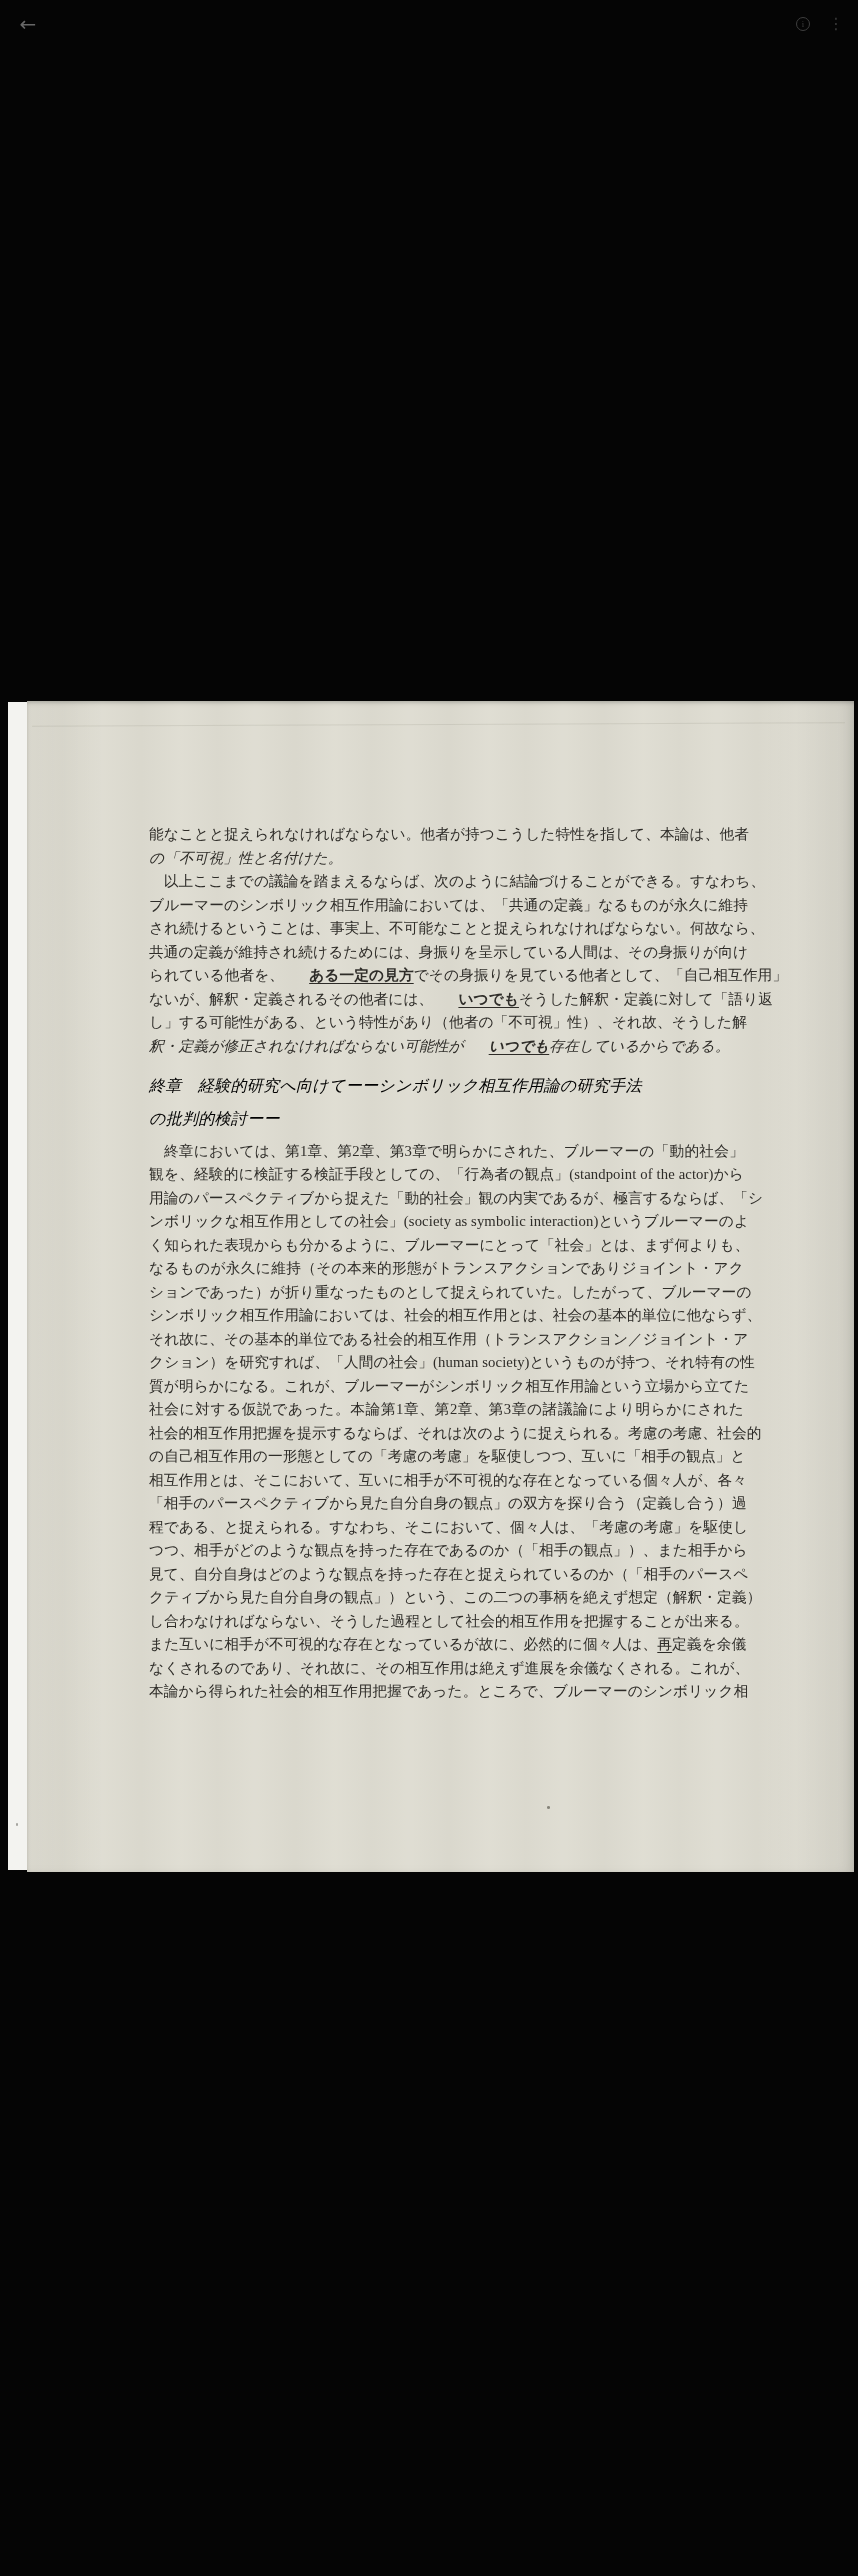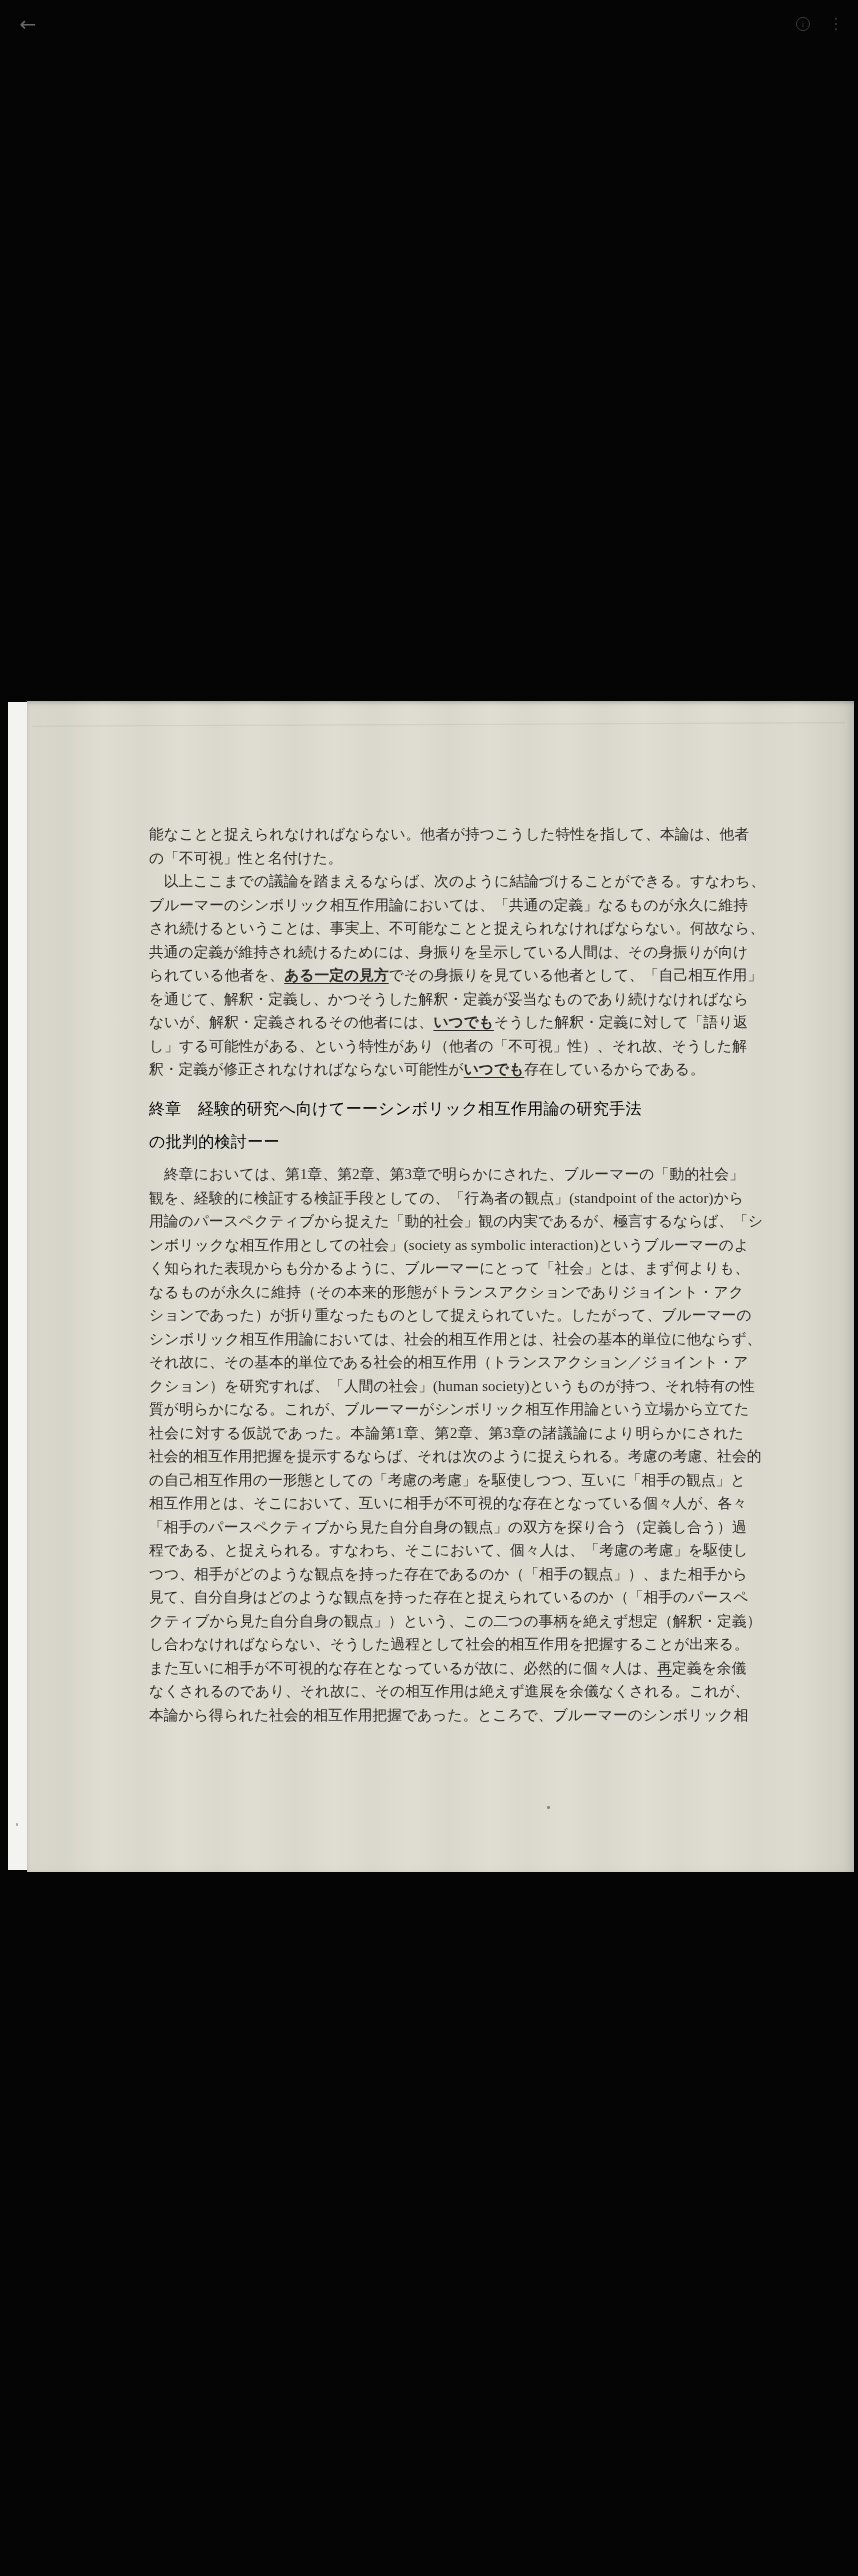--- a/index.html
+++ b/index.html
@@ -56,27 +56,27 @@
   .content{
     position:absolute;left:122px;top:122px;width:595px;
     color:#2e2c28;
   }
   .block{margin:0;}
   .line{
     font-size:14.7px;line-height:23.5px;letter-spacing:0.1px;
     text-align:justify;text-align-last:justify;
     white-space:nowrap;
   }
-  .line.flush{text-align-last:left;}
+  .line.flush{text-align-last:left;font-style:italic;}
   .block.heading{margin-top:10.7px;margin-bottom:5.3px;}
   .block.heading .line{
     font-size:16px;line-height:33px;letter-spacing:0.3px;color:#000000;
     text-align-last:left;
   }
-  .bold{font-weight:bold;}
+  .bold{font-weight:bold;margin-left:25px;}
   .underline{text-decoration:underline;text-underline-offset:3.3px;text-decoration-thickness:1px;}
 </style>
 </head>
 <body>
 
 <div class="topbar">
   <div class="back-btn">
     <span>←</span>
   </div>
   <div class="info-btn">
@@ -96,21 +96,20 @@
     <div class="speck s2"></div>
     <div class="content">
         <div class="block para">
           <div class="line">能なことと捉えられなければならない。他者が持つこうした特性を指して、本論は、他者</div>
           <div class="line flush">の「不可視」性と名付けた。</div>
           <div class="line">　以上ここまでの議論を踏まえるならば、次のように結論づけることができる。すなわち、</div>
           <div class="line">ブルーマーのシンボリック相互作用論においては、「共通の定義」なるものが永久に維持</div>
           <div class="line">され続けるということは、事実上、不可能なことと捉えられなければならない。何故なら、</div>
           <div class="line">共通の定義が維持され続けるためには、身振りを呈示している人間は、その身振りが向け</div>
           <div class="line">られている他者を、<span class="bold underline">ある一定の見方</span>でその身振りを見ている他者として、「自己相互作用」</div>
-          <div class="line">を通じて、解釈・定義し、かつそうした解釈・定義が妥当なものであり続けなければなら</div>
           <div class="line">ないが、解釈・定義されるその他者には、<span class="bold underline">いつでも</span>そうした解釈・定義に対して「語り返</div>
           <div class="line">し」する可能性がある、という特性があり（他者の「不可視」性）、それ故、そうした解</div>
           <div class="line flush">釈・定義が修正されなければならない可能性が<span class="bold underline">いつでも</span>存在しているからである。</div>
         </div>
         <div class="block heading">
           <div class="line flush">終章　経験的研究へ向けてーーシンボリック相互作用論の研究手法</div>
           <div class="line flush">の批判的検討ーー</div>
         </div>
         <div class="block para">
           <div class="line">　終章においては、第1章、第2章、第3章で明らかにされた、ブルーマーの「動的社会」</div>

